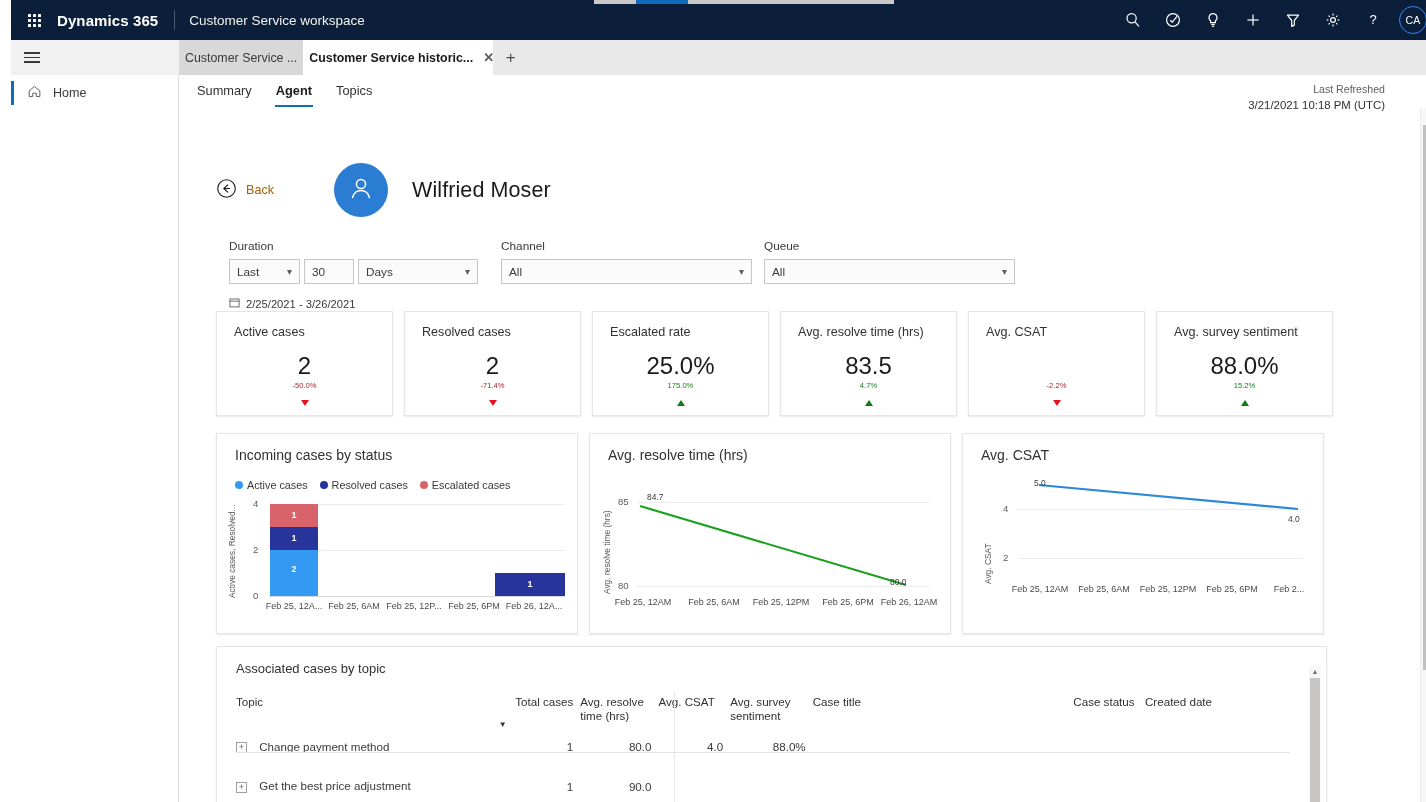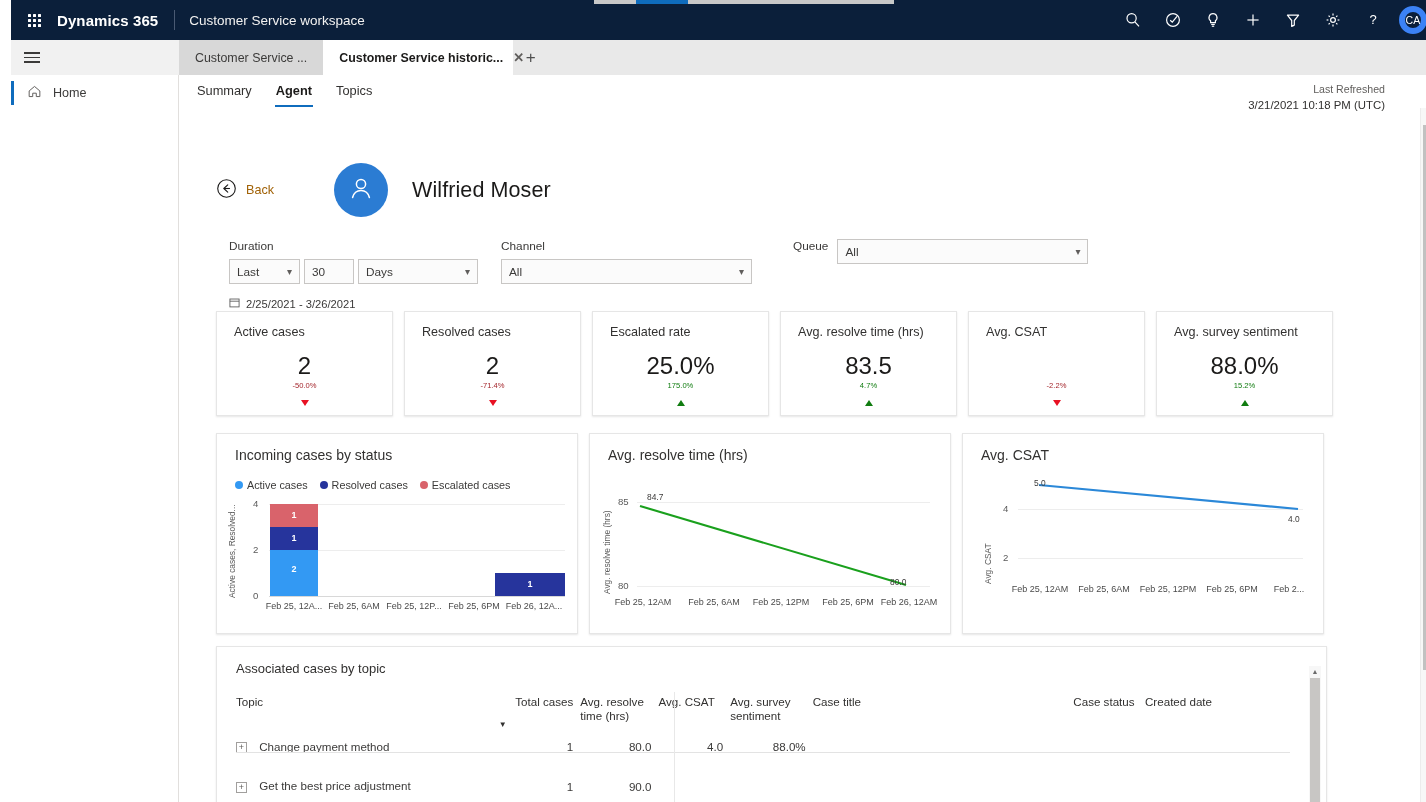--- a/index.html
+++ b/index.html
@@ -25,34 +25,34 @@
   .waffle { width: 46px; display: flex; align-items: center; justify-content: center; cursor: pointer; }
   .waffle .grid { display: grid; grid-template-columns: repeat(3, 3px); grid-gap: 2px; }
   .waffle .grid i { width: 3px; height: 3px; background: #ffffff; display: block; border-radius: 0.5px; }
   .brand { font-size: 15px; font-weight: bold; letter-spacing: .1px; }
   .vsep { width: 1px; height: 20px; background: #4a5a73; margin: 0 14px 0 16px; }
   .appname { font-size: 13.5px; font-weight: 400; color: #f3f2f1; }
   .hdr-right { margin-left: auto; display: flex; align-items: center; height: 40px; padding-right: 10px; }
   .hicon { width: 40px; height: 40px; display: flex; align-items: center; justify-content: center; cursor: pointer; }
   .hicon svg { display: block; }
   .avatar-c {
-    width: 28px; height: 28px; border-radius: 50%; border: 6px solid #3b82f6;
+    width: 28px; height: 28px; border-radius: 50%; border: 1px solid #3b82f6;
     display: flex; align-items: center; justify-content: center;
     font-size: 10.5px; color: #ffffff; margin-left: 6px; cursor: pointer; letter-spacing: .3px;
   }
 
   
   .tabrow { position: absolute; top: 40px; left: 0; width: 1426px; height: 35px; background: #e9e9e9; display: flex; }
   .hamb { width: 168px; height: 35px; display: flex; align-items: center; padding-left: 13px; background: #f1f1f1; cursor: pointer; }
   .hamb .bars { width: 16px; }
   .hamb .bars i { display: block; height: 1.6px; background: #3b3a39; margin-bottom: 3px; }
   .hamb .bars i:last-child { margin-bottom: 0; }
   .tab {
     height: 35px; display: flex; align-items: center; gap: 10px;
-    padding: 0 16px; font-size: 12.4px; color: #41403f; cursor: pointer;
+    padding: 0 6px; font-size: 12.4px; color: #41403f; cursor: pointer;
     max-width: 190px; white-space: nowrap;
   }
   .tab.inactive { background: #d8d8d8; color: #3b3a39; }
   .tab.active { background: #ffffff; color: #1b1a19; font-weight: bold; }
   .tab .xc { font-size: 13px; color: #605e5c; line-height: 1; }
   .newtab { width: 35px; height: 35px; display: flex; align-items: center; justify-content: center; color: #4f4f4f; font-size: 17px; cursor: pointer; }
 
   
   .leftnav { position: absolute; top: 75px; left: 0; width: 168px; height: 727px; background: #ffffff; border-right: 1px solid #e1dfdd; }
   .nav-item {
@@ -323,21 +323,21 @@
         </div>
 
         <div class="f-group" style="left:272px; top:0; flex-direction:column; gap:0;">
           <div class="flabel">Channel</div>
           <div class="fld" style="width:251px;">
             <span>All</span>
             <span class="chev">▾</span>
           </div>
         </div>
 
-        <div class="f-group" style="left:564px; top:0; gap:9px;">
+        <div class="f-group" style="left:535px; top:0; flex-direction:column; gap:0;">
           <div class="flabel">Queue</div>
           <div class="fld" style="width:251px;">
             <span>All</span>
             <span class="chev">▾</span>
           </div>
         </div>
       </div>
 
       <div class="daterange">
         <span>

